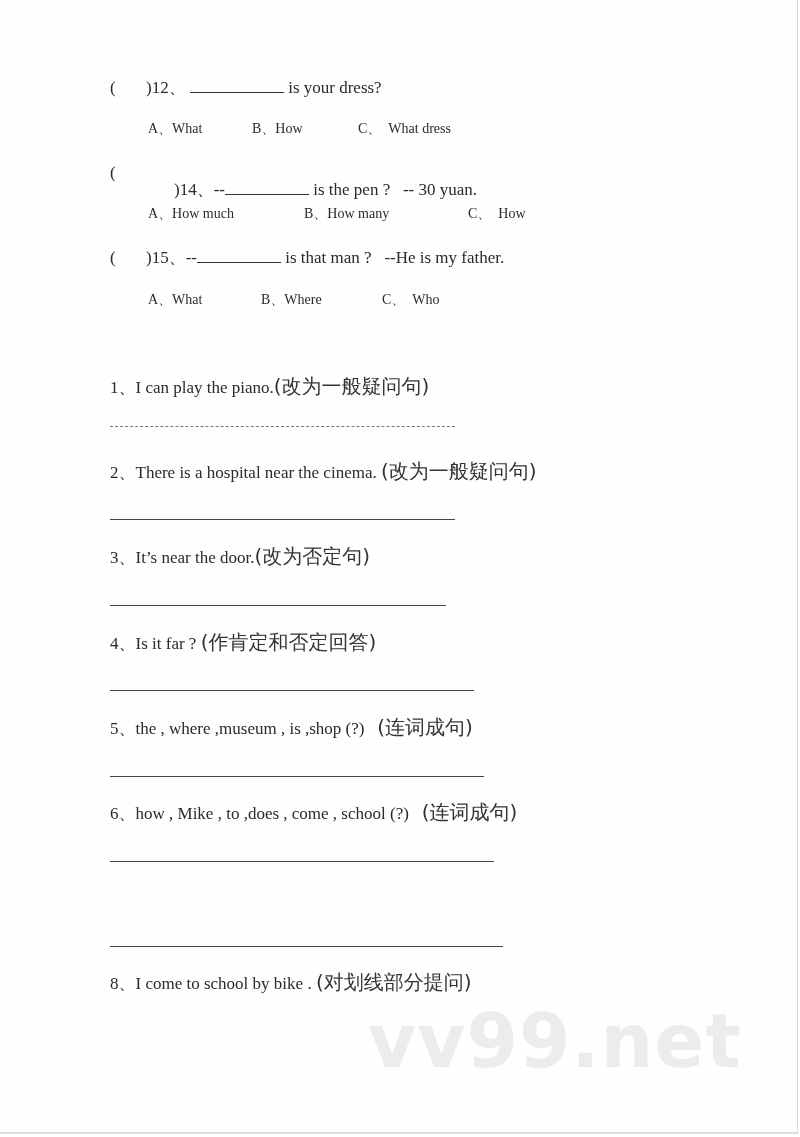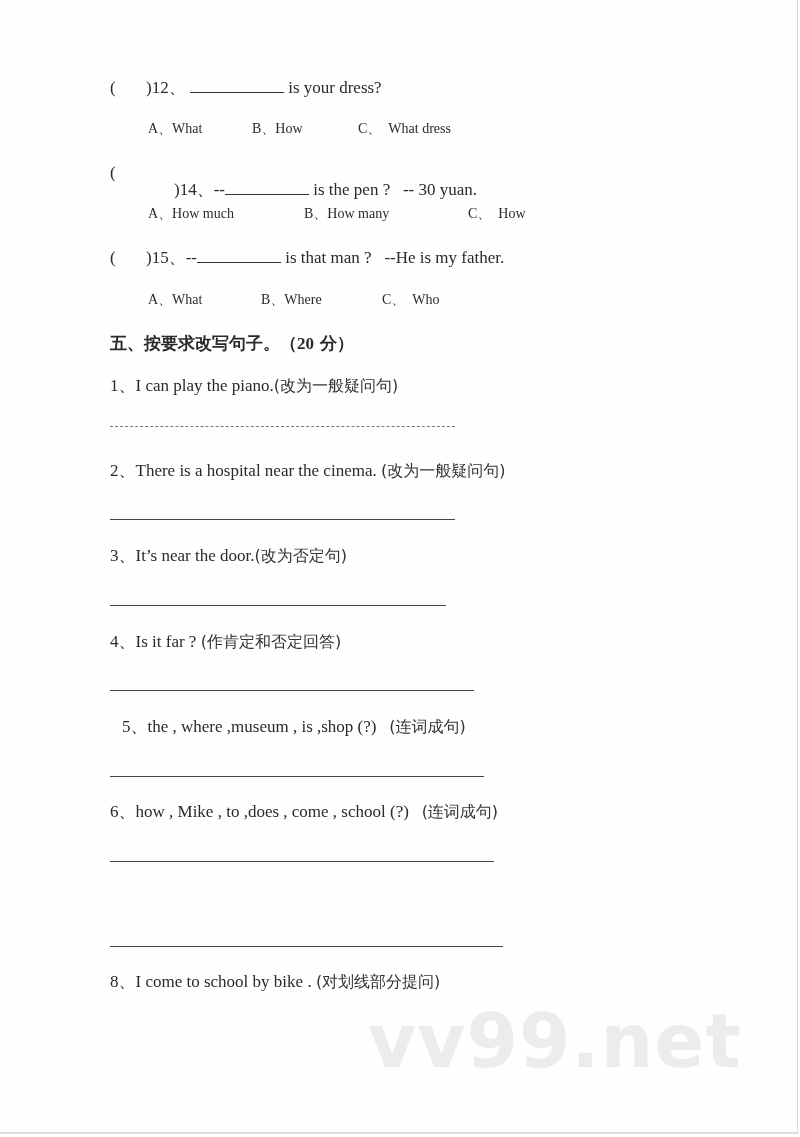--- a/index.html
+++ b/index.html
@@ -15,21 +15,21 @@
     border-right: 1px solid #dcdcdc;
     border-bottom: 2px solid #dedede;
   }
   .line { position: absolute; font-size: 17px; white-space: pre; line-height: 20px; }
   .paren { position: absolute; font-size: 17px; }
   .blank { display: inline-block; border-bottom: 1px solid #333; vertical-align: baseline; height: 14px; }
   .opt { position: absolute; font-size: 14px; white-space: pre; }
   .heading { position: absolute; font-size: 17px; font-weight: bold; font-family: "DejaVu Sans", sans-serif; letter-spacing: 0px; }
   .ansline { position: absolute; height: 0; border-top: 1px solid #444; }
   .ansline.dashed { border-top: 1px dashed #777; }
-  .cn { font-family: "DejaVu Sans", sans-serif; font-size: 16px; color: #333; }
+  .cn { font-family: "DejaVu Sans", sans-serif; font-size: 20px; color: #333; }
   .ul { text-underline-offset: 3px; }
   .watermark {
     position: absolute; left: 368px; top: 998px;
     font-family: "DejaVu Sans", sans-serif; font-weight: bold;
     font-size: 74px; color: #ececec; letter-spacing: 1px;
   }
 </style>
 </head>
 <body>
 
@@ -46,35 +46,34 @@
   <span class="opt" style="left:148px; top:205px;">A、How much</span>
   <span class="opt" style="left:304px; top:205px;">B、How many</span>
   <span class="opt" style="left:468px; top:205px;">C、  How</span>
 
   <span class="paren" style="left:110px; top:248px;">(</span>
   <div class="line" style="left:146px; top:248px;text-align:right;"><span>)15、--</span><span class="blank" style="width:84px;"></span><span> is that man ?   --He is my father.</span></div>
   <span class="opt" style="left:148px; top:291px;">A、What</span>
   <span class="opt" style="left:261px; top:291px;">B、Where</span>
   <span class="opt" style="left:382px; top:291px;">C、  Who</span>
 
-  <div class="heading" style="left:110px; top:332px;"><span>五、按要求改写句子。（</span><span style="font-family:'Liberation Serif',serif;">20</span><span> 分）</span></div>
 
   <div class="line" style="left:110px; top:376px;"><span>1、</span><span>I can play the piano.</span><span class="cn">(改为一般疑问句)</span></div>
   <div class="ansline dashed" style="left:110px; top:426px; width:345px;"></div>
 
   <div class="line" style="left:110px; top:461px;"><span>2、</span><span>There is a hospital near the cinema. </span><span class="cn">(改为一般疑问句)</span></div>
   <div class="ansline" style="left:110px; top:519px; width:345px;"></div>
 
   <div class="line" style="left:110px; top:546px;"><span>3、</span><span>It’s near the door.</span><span class="cn">(改为否定句)</span></div>
   <div class="ansline" style="left:110px; top:605px; width:336px;"></div>
 
   <div class="line" style="left:110px; top:632px;"><span>4、</span><span>Is it far ? </span><span class="cn">(作肯定和否定回答)</span></div>
   <div class="ansline" style="left:110px; top:690px; width:364px;"></div>
 
-  <div class="line" style="left:110px; top:717px;margin-left:12px;"><span>5、</span><span>the , where ,museum , is ,shop (?)   </span><span class="cn">(连词成句)</span></div>
+  <div class="line" style="left:110px; top:717px;"><span>5、</span><span>the , where ,museum , is ,shop (?)   </span><span class="cn">(连词成句)</span></div>
   <div class="ansline" style="left:110px; top:776px; width:374px;"></div>
 
   <div class="line" style="left:110px; top:802px;"><span>6、</span><span>how , Mike , to ,does , come , school (?)   </span><span class="cn">(连词成句)</span></div>
   <div class="ansline" style="left:110px; top:861px; width:384px;"></div>
 
   <div class="ansline" style="left:110px; top:946px; width:393px;"></div>
 
   <div class="line" style="left:110px; top:972px;"><span>8、</span><span>I come to school </span><span class="ul">by bike</span><span> . </span><span class="cn">(对划线部分提问)</span></div>
 
   <div class="watermark">vv99.net</div>

